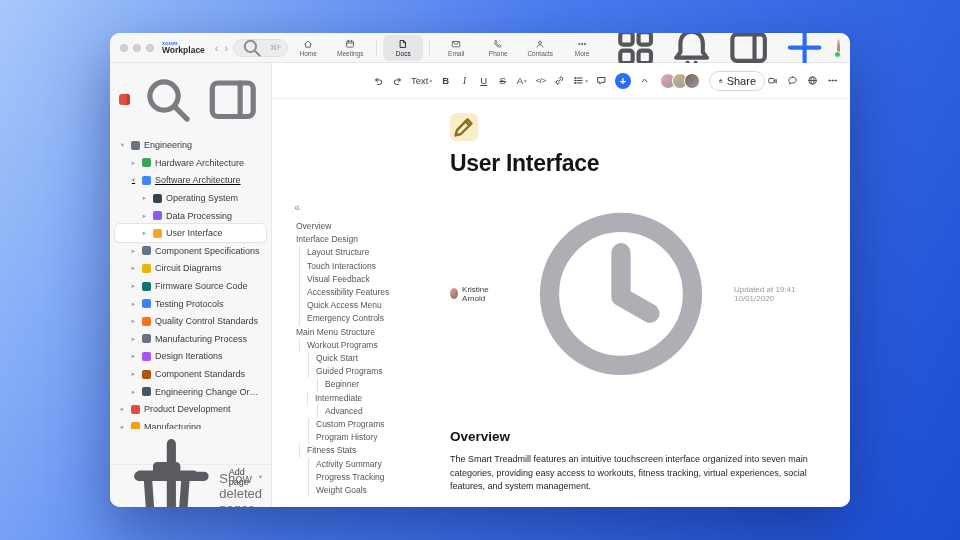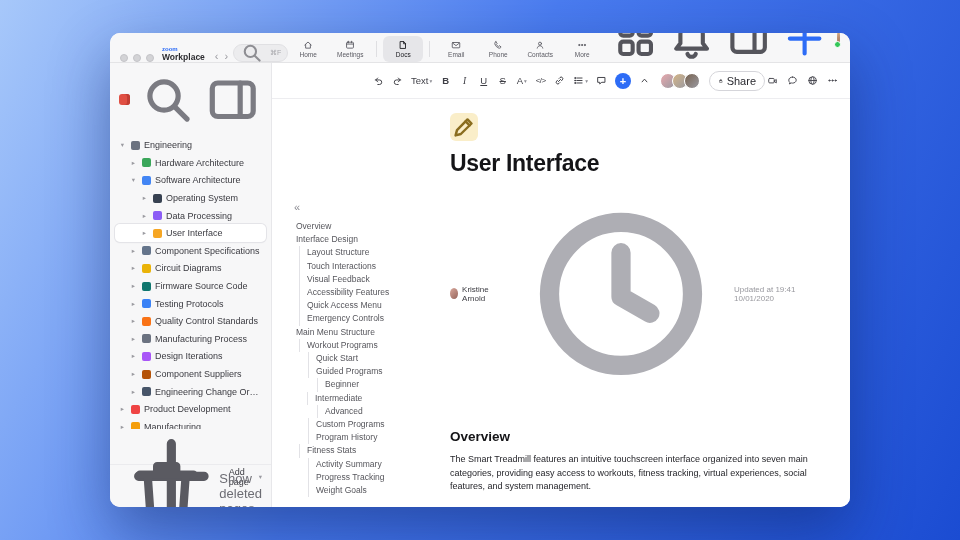--- a/index.html
+++ b/index.html
@@ -6,21 +6,21 @@
   html,body { width:960px; height:540px; overflow:hidden;
     font-family:"Liberation Sans","DejaVu Sans",sans-serif; }
   body { background:linear-gradient(118deg,#a7c8fa 0%,#4a7cf0 45%,#1b4cd2 100%); position:relative; }
 
   .window { position:absolute; left:110px; top:33px; width:740px; height:474px;
     background:#fff; border-radius:10px; overflow:hidden; display:flex; flex-direction:column;
     box-shadow:0 25px 60px rgba(8,28,90,.45); }
 
   
   .titlebar { height:30px; flex:0 0 auto; background:#f7f7f8; border-bottom:1px solid #e4e4e6;
-    display:flex; align-items:flex-end; padding:0 10px; }
+    display:flex; align-items:center; padding:0 10px; }
   .lights { display:flex; gap:5px; margin-right:8px; }
   .light { width:8px; height:8px; border-radius:50%; background:#d3d3d6; border:1px solid #c4c4c8; }
   .logo { display:flex; flex-direction:column; line-height:1.1; margin-right:7px; }
   .logo .z { font-size:6px; font-weight:700; color:#2d6cf6; }
   .logo .w { font-size:8.5px; font-weight:700; color:#2c2c30; }
   .navchev { color:#9a9aa0; font-size:11px; padding:0 3px; cursor:default; }
   .searchpill { width:86px; height:18px; border-radius:9px; background:#ececee; border:1px solid #e0e0e3;
     display:flex; align-items:center; gap:3px; padding:0 6px; margin-left:2px; }
   .searchpill svg { width:8px; height:8px; color:#8e8e93; flex:0 0 auto; }
   .searchpill .ph { font-size:7.5px; color:#8e8e93; flex:1; white-space:nowrap; overflow:hidden; }
@@ -260,21 +260,21 @@
           <div class="trow" style="padding-left: 3px;">
             <span class="chev">▾</span>
             <span class="ticon" style="background: rgb(107, 114, 128);"></span>
             <span class="tlabel">Engineering</span>
           </div>
           <div class="trow" style="padding-left: 14px;">
             <span class="chev">▸</span>
             <span class="ticon" style="background: rgb(58, 166, 90);"></span>
             <span class="tlabel">Hardware Architecture</span>
           </div>
-          <div class="trow" style="padding-left: 14px;">
+          <div class="trow" style="padding-left: 14px; text-decoration: underline;">
             <span class="chev">▾</span>
             <span class="ticon" style="background: rgb(66, 133, 244);"></span>
             <span class="tlabel">Software Architecture</span>
           </div>
           <div class="trow" style="padding-left: 25px;">
             <span class="chev">▸</span>
             <span class="ticon" style="background: rgb(55, 65, 81);"></span>
             <span class="tlabel">Operating System</span>
           </div>
           <div class="trow" style="padding-left: 25px;">
@@ -318,21 +318,21 @@
             <span class="tlabel">Manufacturing Process</span>
           </div>
           <div class="trow" style="padding-left: 14px;">
             <span class="chev">▸</span>
             <span class="ticon" style="background: rgb(168, 85, 247);"></span>
             <span class="tlabel">Design Iterations</span>
           </div>
           <div class="trow" style="padding-left: 14px;">
             <span class="chev">▸</span>
             <span class="ticon" style="background: rgb(180, 83, 9);"></span>
-            <span class="tlabel">Component Suppliers</span>
+            <span class="tlabel">Component Standards</span>
           </div>
           <div class="trow" style="padding-left: 14px;">
             <span class="chev">▸</span>
             <span class="ticon" style="background: rgb(71, 85, 105);"></span>
             <span class="tlabel">Engineering Change Orders</span>
           </div>
           <div class="trow" style="padding-left: 3px;">
             <span class="chev">▸</span>
             <span class="ticon" style="background: rgb(239, 68, 68);"></span>
             <span class="tlabel">Product Development</span>

